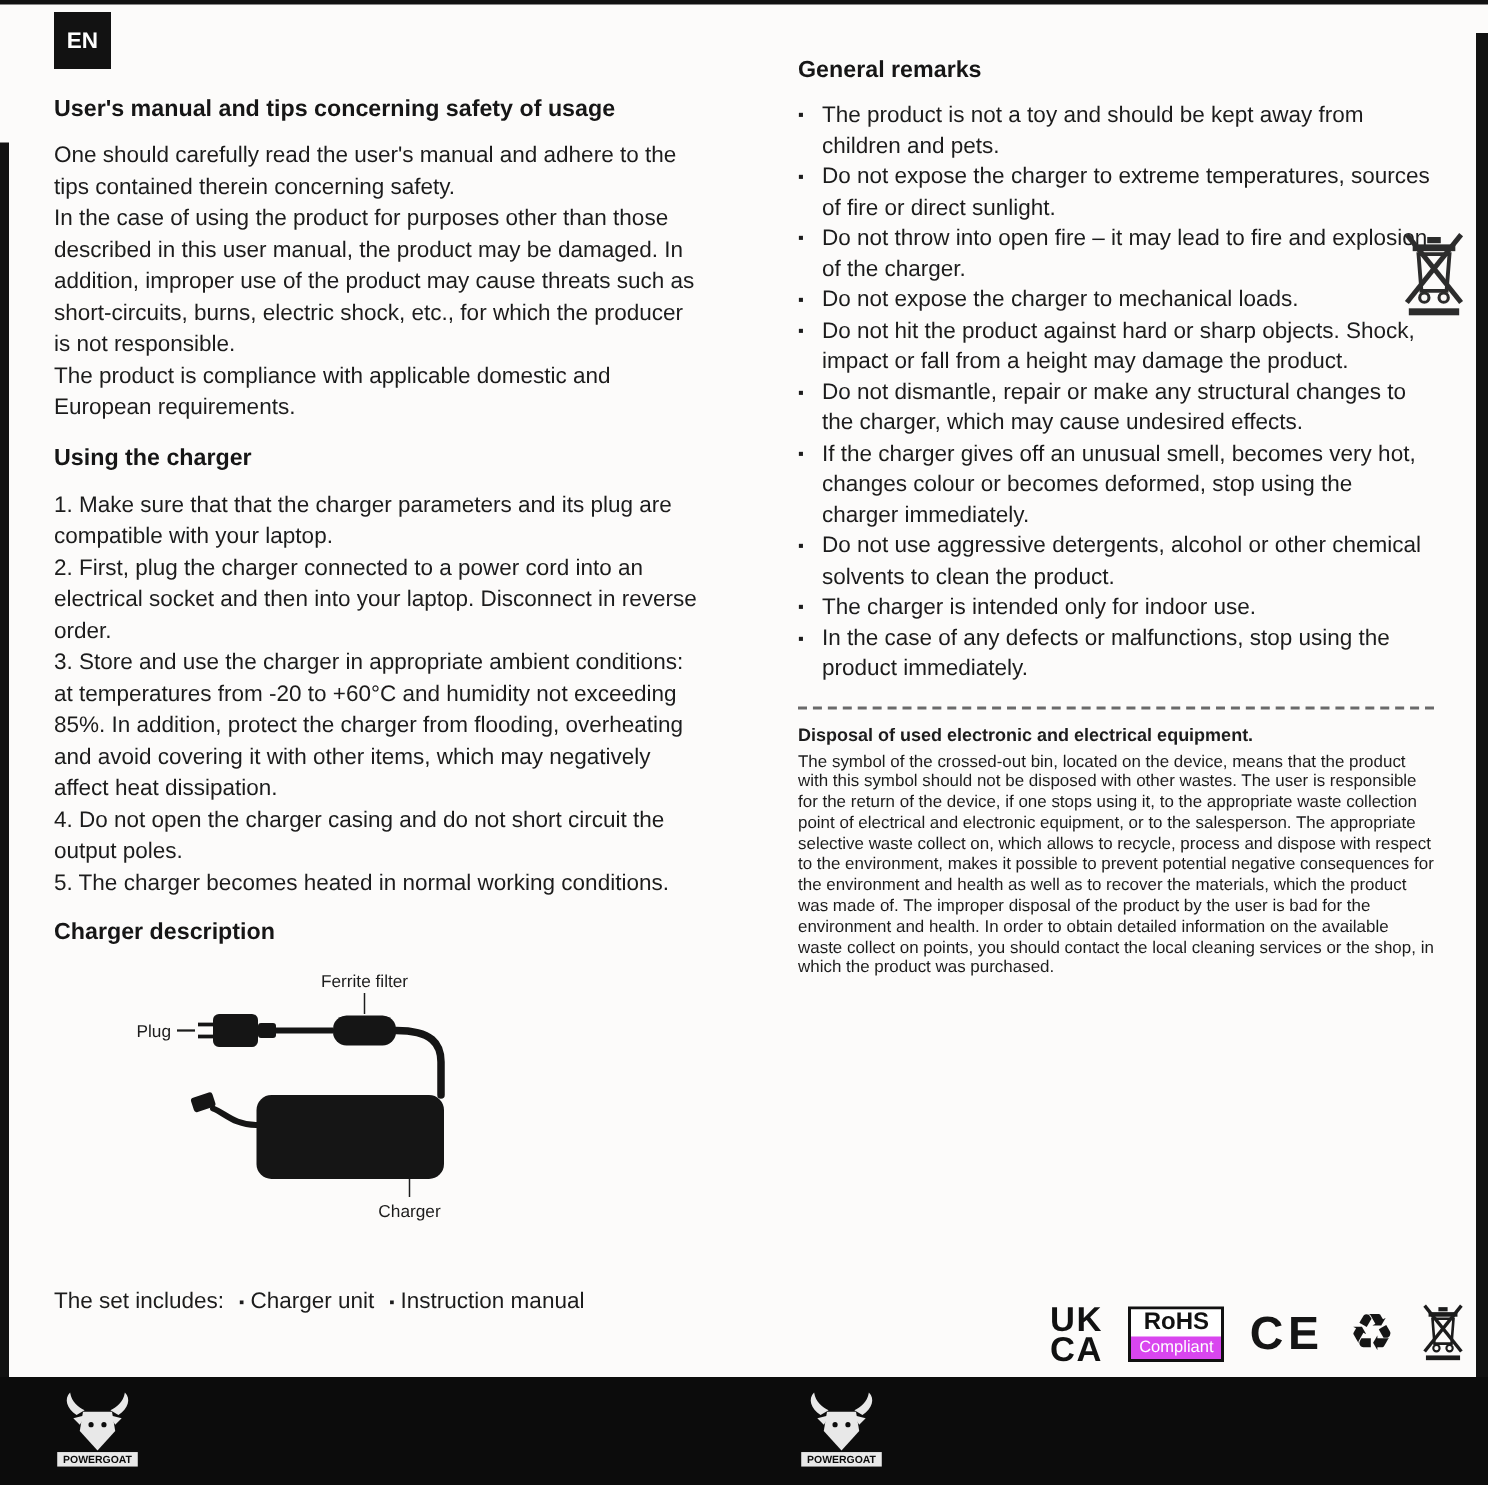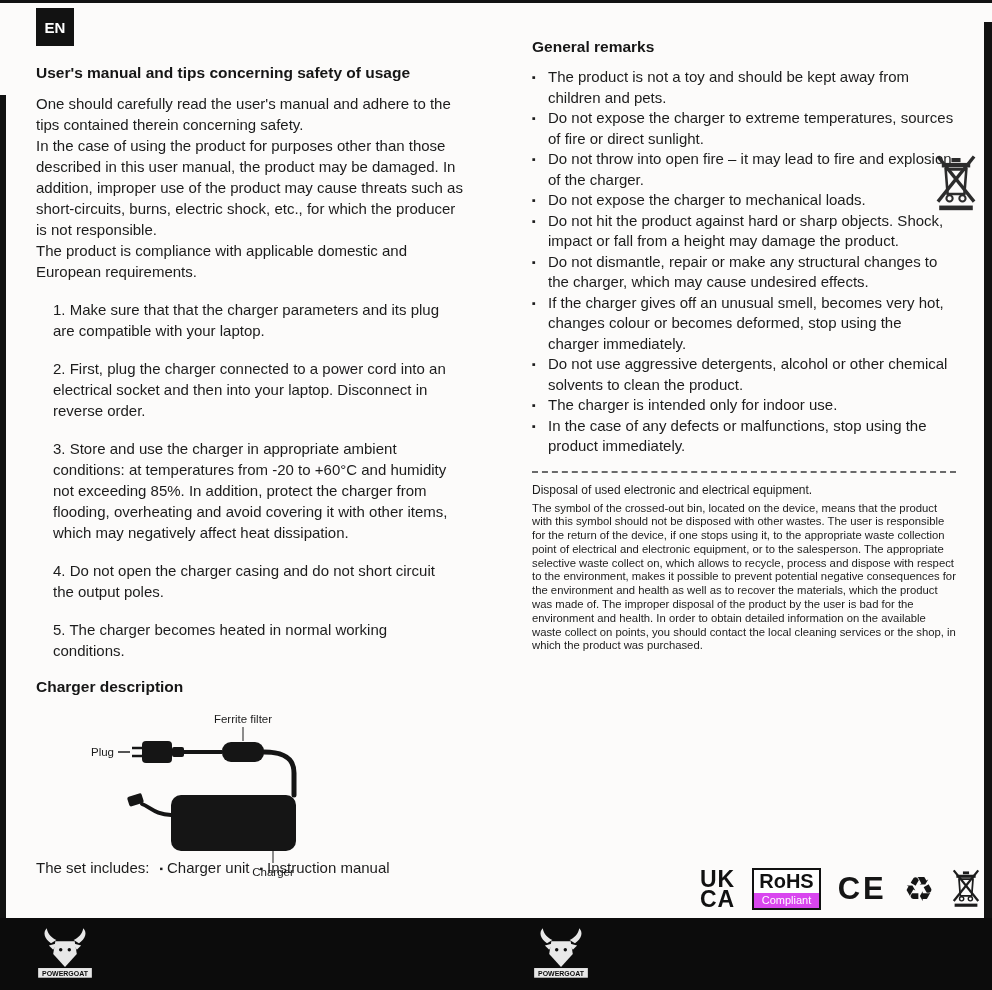--- a/index.html
+++ b/index.html
@@ -17,47 +17,47 @@
     position:absolute; left:36px; top:8px; width:38px; height:38px;
     background:#121212; color:#fff; font-weight:bold; font-size:15px;
     display:flex; align-items:center; justify-content:center;
   }
 
   .col-left { position:absolute; left:36px; top:64px; width:432px; }
   .col-right { position:absolute; left:532px; top:38px; width:424px; }
 
   h3.sec-title { font-size:15.5px; font-weight:700; margin:0 0 11px 0; color:#161616; }
   .body-text { font-size:15px; line-height:21px; margin:0 0 15px 0; white-space:pre-line; }
-  .steps p { font-size:15px; line-height:21px; margin:17px; }
+  .steps p { font-size:15px; line-height:21px; margin:0; }
   .steps { margin-bottom:14px; }
 
   ul.remarks { list-style:none; margin:9px 0 0 0; padding:0; }
   ul.remarks li {
     position:relative; padding-left:16px; font-size:15px; line-height:20.5px; margin:0;
   }
   ul.remarks li::before {
     content:"▪"; position:absolute; left:0; top:0; font-size:11px; line-height:20.5px; color:#1c1c1c;
   }
 
   .dashed-sep { border:none; border-top:2px dashed #6a6a6a; margin:14px 0 10px 0; }
 
-  .disposal-title { font-size:12px; font-weight:400; margin:0 0 5px 0; }
+  .disposal-title { font-size:12px; font-weight:700; margin:0 0 5px 0; }
   .disposal-body { font-size:11.3px; line-height:13.8px; margin:0; }
 
   .set-includes { position:absolute; left:36px; top:859px; font-size:15px; }
   .set-includes b { font-weight:400; }
   .set-includes .sq { font-size:10px; vertical-align:1px; padding:0 4px 0 10px; }
 
   .marks-row {
     position:absolute; left:700px; top:863px; height:52px;
     display:flex; align-items:center; gap:17px;
   }
   .ukca { font-weight:800; font-size:23px; line-height:20px; letter-spacing:1px; color:#111; text-align:left; }
   .rohs { border:2.5px solid #111; text-align:center; min-width:64px; }
-  .rohs-top { font-weight:700; font-size:20px; padding:0 5px; color:#111; background:#fff; }
+  .rohs-top { font-weight:700; font-size:16px; padding:0 5px; color:#111; background:#fff; }
   .rohs-bottom { background:#d946ef; color:#fff; font-size:11px; padding:1px 5px 2px; }
   .ce-mark { font-weight:700; font-size:31px; letter-spacing:3px; color:#151515; }
   .recycle-mark { font-size:34px; color:#151515; font-family:"DejaVu Sans", sans-serif; }
 
   .weee-margin { position:absolute; left:934px; top:150px; }
 
   .footer-bar {
     position:absolute; left:0; top:918px; width:992px; height:72px; background:#0c0c0c;
   }
   .goat-logo { position:absolute; top:8px; }
@@ -75,20 +75,21 @@
   <div class="right-strip"></div>
 
   <div class="lang-badge">EN</div>
 
   <div class="col-left">
     <h3 class="sec-title">User's manual and tips concerning safety of usage</h3>
     <p class="body-text">One should carefully read the user's manual and adhere to the tips contained therein concerning safety.
 In the case of using the product for purposes other than those described in this user manual, the product may be damaged. In addition, improper use of the product may cause threats such as short-circuits, burns, electric shock, etc., for which the producer is not responsible.
 The product is compliance with applicable domestic and European requirements.</p>
 
+    <h3 class="sec-title">Using the charger</h3>
     <div class="steps">
       <p>1. Make sure that that the charger parameters and its plug are compatible with your laptop.</p>
       <p>2. First, plug the charger connected to a power cord into an electrical socket and then into your laptop. Disconnect in reverse order.</p>
       <p>3. Store and use the charger in appropriate ambient conditions: at temperatures from -20 to +60°C and humidity not exceeding 85%. In addition, protect the charger from flooding, overheating and avoid covering it with other items, which may negatively affect heat dissipation.</p>
       <p>4. Do not open the charger casing and do not short circuit the output poles.</p>
       <p>5. The charger becomes heated in normal working conditions.</p>
     </div>
 
     <h3 class="sec-title">Charger description</h3>
 

